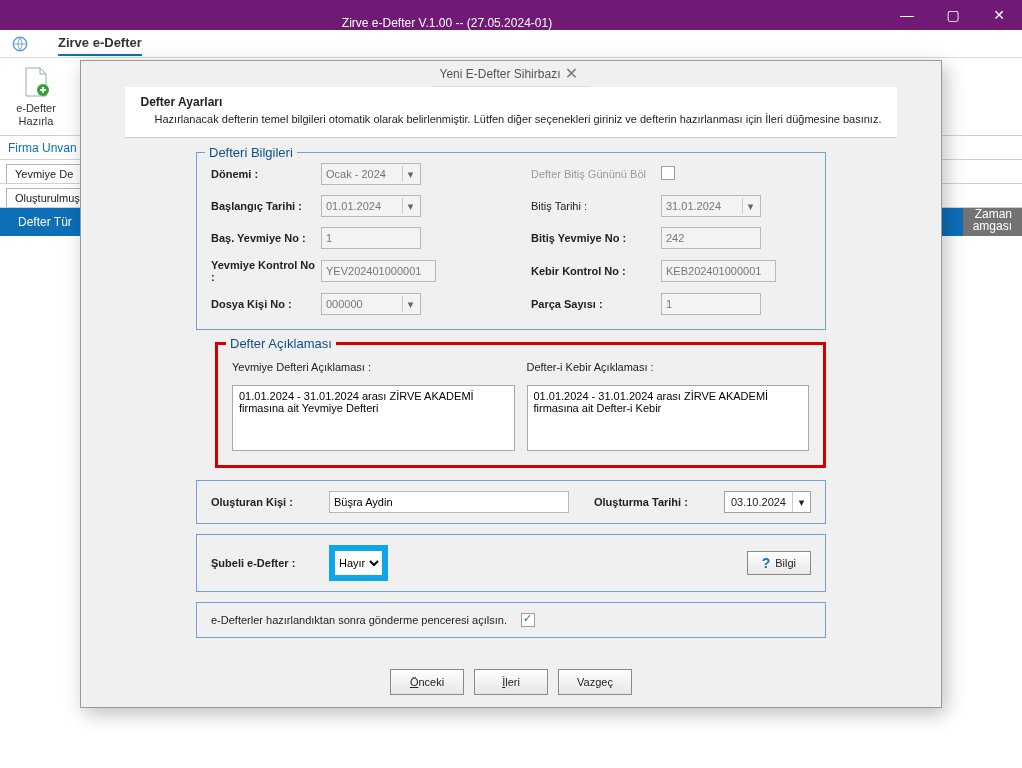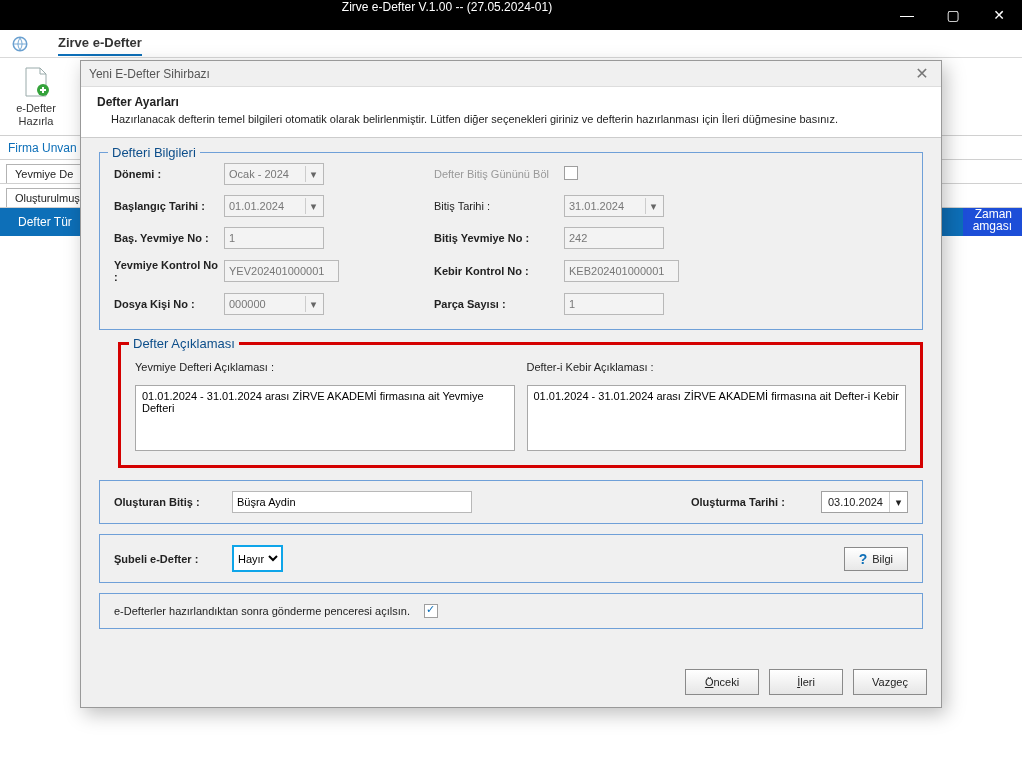--- a/index.html
+++ b/index.html
@@ -8,24 +8,24 @@
   font-size: 12px;
   background: #ffffff;
   width: 1022px;
   height: 768px;
   overflow: hidden;
   color: #222;
 }
 
 .titlebar {
   height: 30px;
-  background: #000000;
+  background: #701a75;
   color: #fff;
   display: flex;
-  align-items: flex-start;
+  align-items: flex-end;
   padding-left: 10px;
 }
 .titlebar .title { flex: 1; text-align: center; font-size: 12px; }
 .titlebar .win-btn {
   width: 46px; height: 30px; display:flex; align-items:center; justify-content:center;
   color:#fff; font-size:14px;
 }
 
 
 .subheader {
@@ -69,32 +69,32 @@
 }
 .tabrow .tab {
   padding:3px 8px; border:1px solid #b3b3b3; border-bottom:none; margin-right:2px;
   background:#fff; font-size:11px;
 }
 .defter-tur-row {
   height:28px; background:#0d6fb8; color:#fff; display:flex; align-items:center;
   padding-left:18px; font-size:12px;
 }
 .defter-tur-row .right-chunk {
-  margin-left:auto; background:#1d4ed8; padding:0 10px; height:100%; display:flex; align-items:center;
+  margin-left:auto; background:#737373; padding:0 10px; height:100%; display:flex; align-items:center;
 }
 
 
 .wizard {
   position: absolute;
   left: 80px; top: 60px;
   width: 862px; height: 648px;
   background: #f0f0f0;
   border: 1px solid #999;
   box-shadow: 4px 6px 18px rgba(0,0,0,0.25);
-  display:flex; flex-direction:column;
+  display:flex; flex-direction:column;align-items:center;
 }
 .wizard-title {
   height: 26px;
   display:flex; align-items:center;
   padding: 0 8px;
   background: #f0f0f0;
   color:#555;
   font-size:12px;
   border-bottom:1px solid #ddd;
 }
@@ -182,21 +182,21 @@
 }
 .creator-group .lbl2, .subeli-group .lbl2 { width:108px; font-weight:bold; }
 .creator-group input.txt { width:240px; }
 .creator-group .lbl3 { width:120px; font-weight:bold; text-align:left; }
 .creator-group .date-field {
   display:flex; align-items:center; border:1px solid #a0a0a0; height:22px; background:#fff;
 }
 .creator-group .date-field span { padding:0 6px; font-size:11px; }
 .creator-group .date-field .arrow { width:18px; height:100%; border-left:1px solid #ccc; display:flex;align-items:center;justify-content:center;}
 
-.subeli-group select { height:27px; border:2px solid #0ea5e9; background:#fff; font-size:11px; }
+.subeli-group select { height:36px; border:6px solid #0ea5e9; background:#fff; font-size:11px; }
 .subeli-group .bilgi-btn {
   margin-left:auto; height:24px; padding:0 14px; border:1px solid #8a8a8a;
   background:linear-gradient(#fff,#e8e8e8); font-size:11px; display:flex; align-items:center; gap:5px;
 }
 .subeli-group .bilgi-btn .q { color:#0d6fb8; font-weight:bold; font-size:14px; }
 
 .sendafter-group .cb-wrap { display:flex; align-items:center; gap:14px; }
 
 
 .wizard-footer {
@@ -341,21 +341,21 @@
       <div class="group-title" style="top:-9px;">Defter Açıklaması</div>
       <div class="acik-grid">
         <div>Yevmiye Defteri Açıklaması :</div>
         <div>Defter-i Kebir Açıklaması :</div>
         <textarea class="ta" style="">01.01.2024 - 31.01.2024 arası ZİRVE AKADEMİ firmasına ait Yevmiye Defteri</textarea>
         <textarea class="ta" style="">01.01.2024 - 31.01.2024 arası ZİRVE AKADEMİ firmasına ait Defter-i Kebir</textarea>
       </div>
     </div>
 
     <div class="creator-group">
-      <div class="lbl2">Oluşturan Bitiş :</div>
+      <div class="lbl2">Oluşturan Kişi :</div>
       <input class="txt" value="Büşra Aydin" style="">
       <div class="spacer"></div>
       <div class="lbl3">Oluşturma Tarihi :</div>
       <div class="date-field">
         <span>03.10.2024</span>
         <span class="arrow">▾</span>
       </div>
     </div>
 
     <div class="subeli-group">

